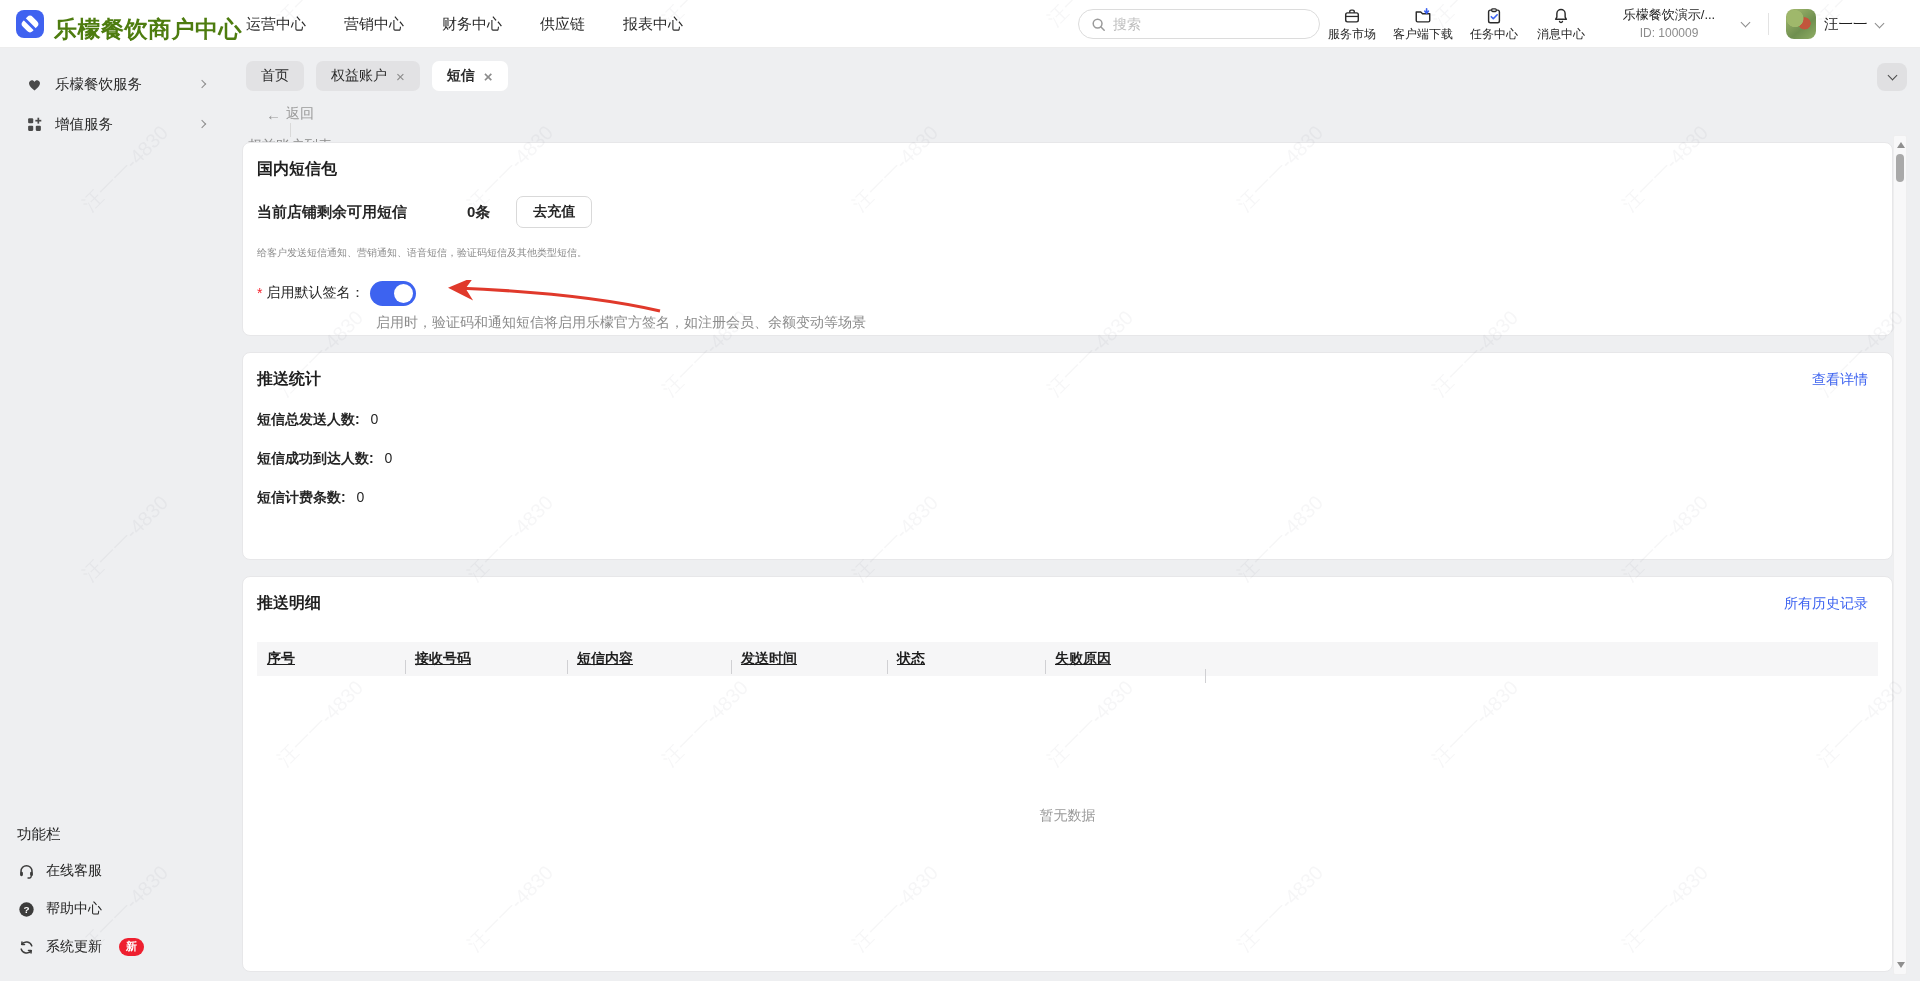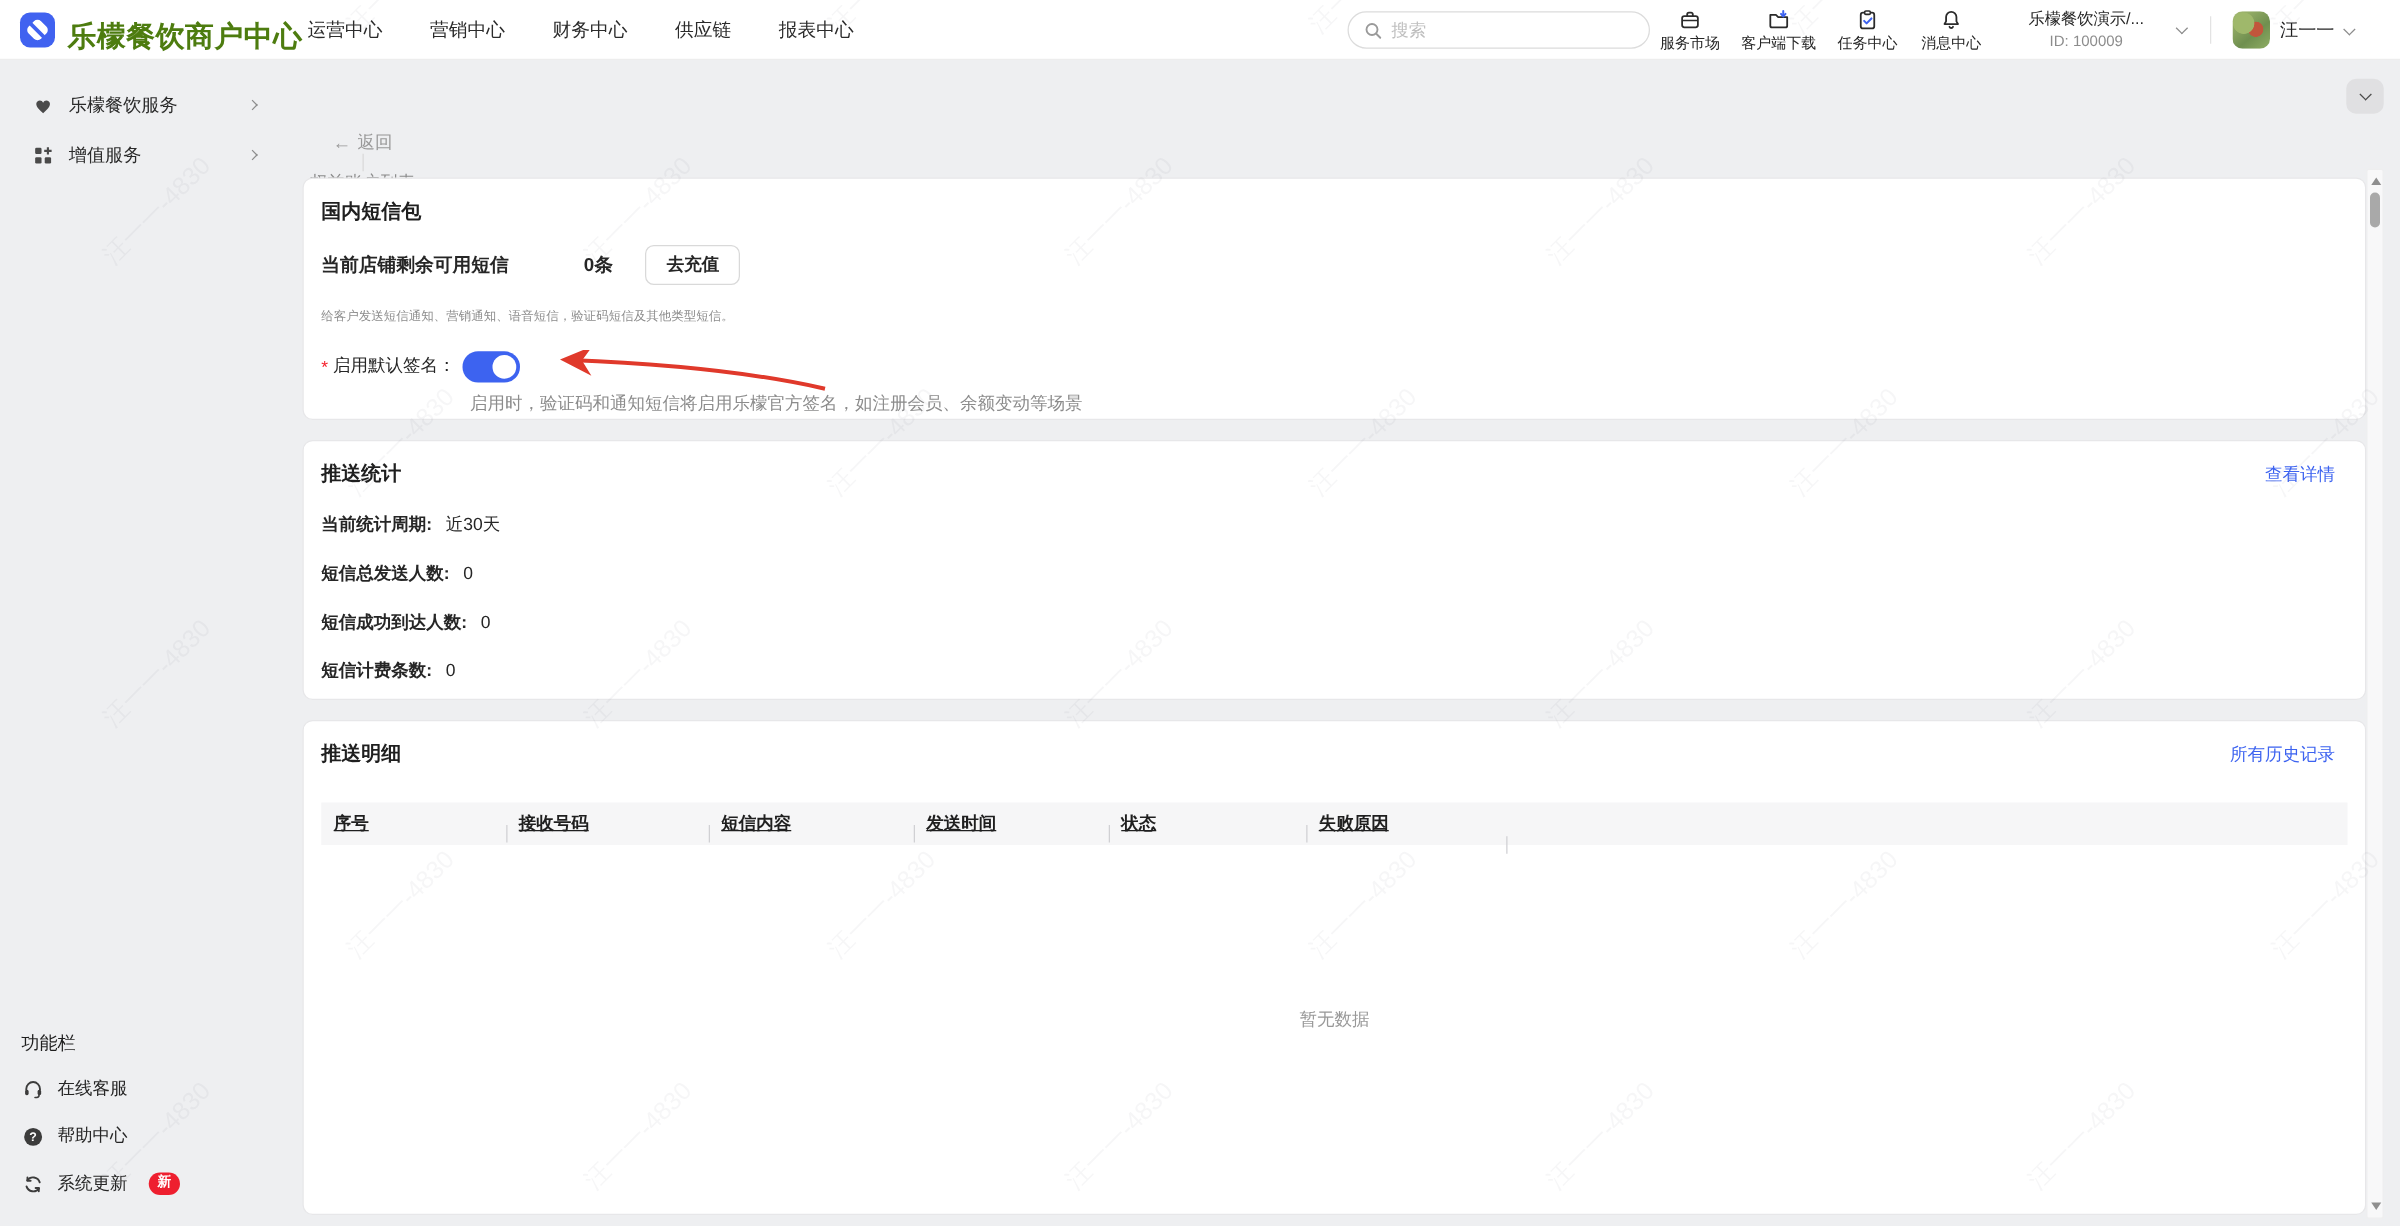--- a/index.html
+++ b/index.html
@@ -253,20 +253,33 @@
           </svg>
       </span>
       <span>系统更新</span>
       <span class="badge">新</span>
     </div>
   </div>
 </div>
 
 <div class="content">
 
+  <div class="tabs">
+    <div class="tab">
+      <span>首页</span>
+    </div>
+    <div class="tab">
+      <span>权益账户</span>
+      <span class="xicon"></span>
+    </div>
+    <div class="tab active">
+      <span>短信</span>
+      <span class="xicon"></span>
+    </div>
+  </div>
   <div class="tabs-more">
     <span class="chev"></span>
   </div>
 
   <div class="breadcrumb">
     <span class="back">
       <span class="back-arrow"></span>
       <span>返回</span>
     </span>
     <span class="bc-div"></span>
@@ -295,24 +308,20 @@
         </defs>
         <path d="M218 31 Q 140 13 14 8" fill="none" stroke="#e0392b" stroke-width="3.2" marker-end="url(#ah)"></path>
       </svg>
     </div>
     <div class="sig-helper">启用时，验证码和通知短信将启用乐檬官方签名，如注册会员、余额变动等场景</div>
   </div>
 
   <div class="card card-stats">
     <div class="card-title">推送统计</div>
     <span class="card-link">查看详情</span>
-    <div class="stat-row">
-      <span class="stat-label">当前统计周期:</span>
-      <span class="stat-value">近30天</span>
-    </div>
     <div class="stat-row">
       <span class="stat-label">短信总发送人数:</span>
       <span class="stat-value">0</span>
     </div>
     <div class="stat-row">
       <span class="stat-label">短信成功到达人数:</span>
       <span class="stat-value">0</span>
     </div>
     <div class="stat-row">
       <span class="stat-label">短信计费条数:</span>

